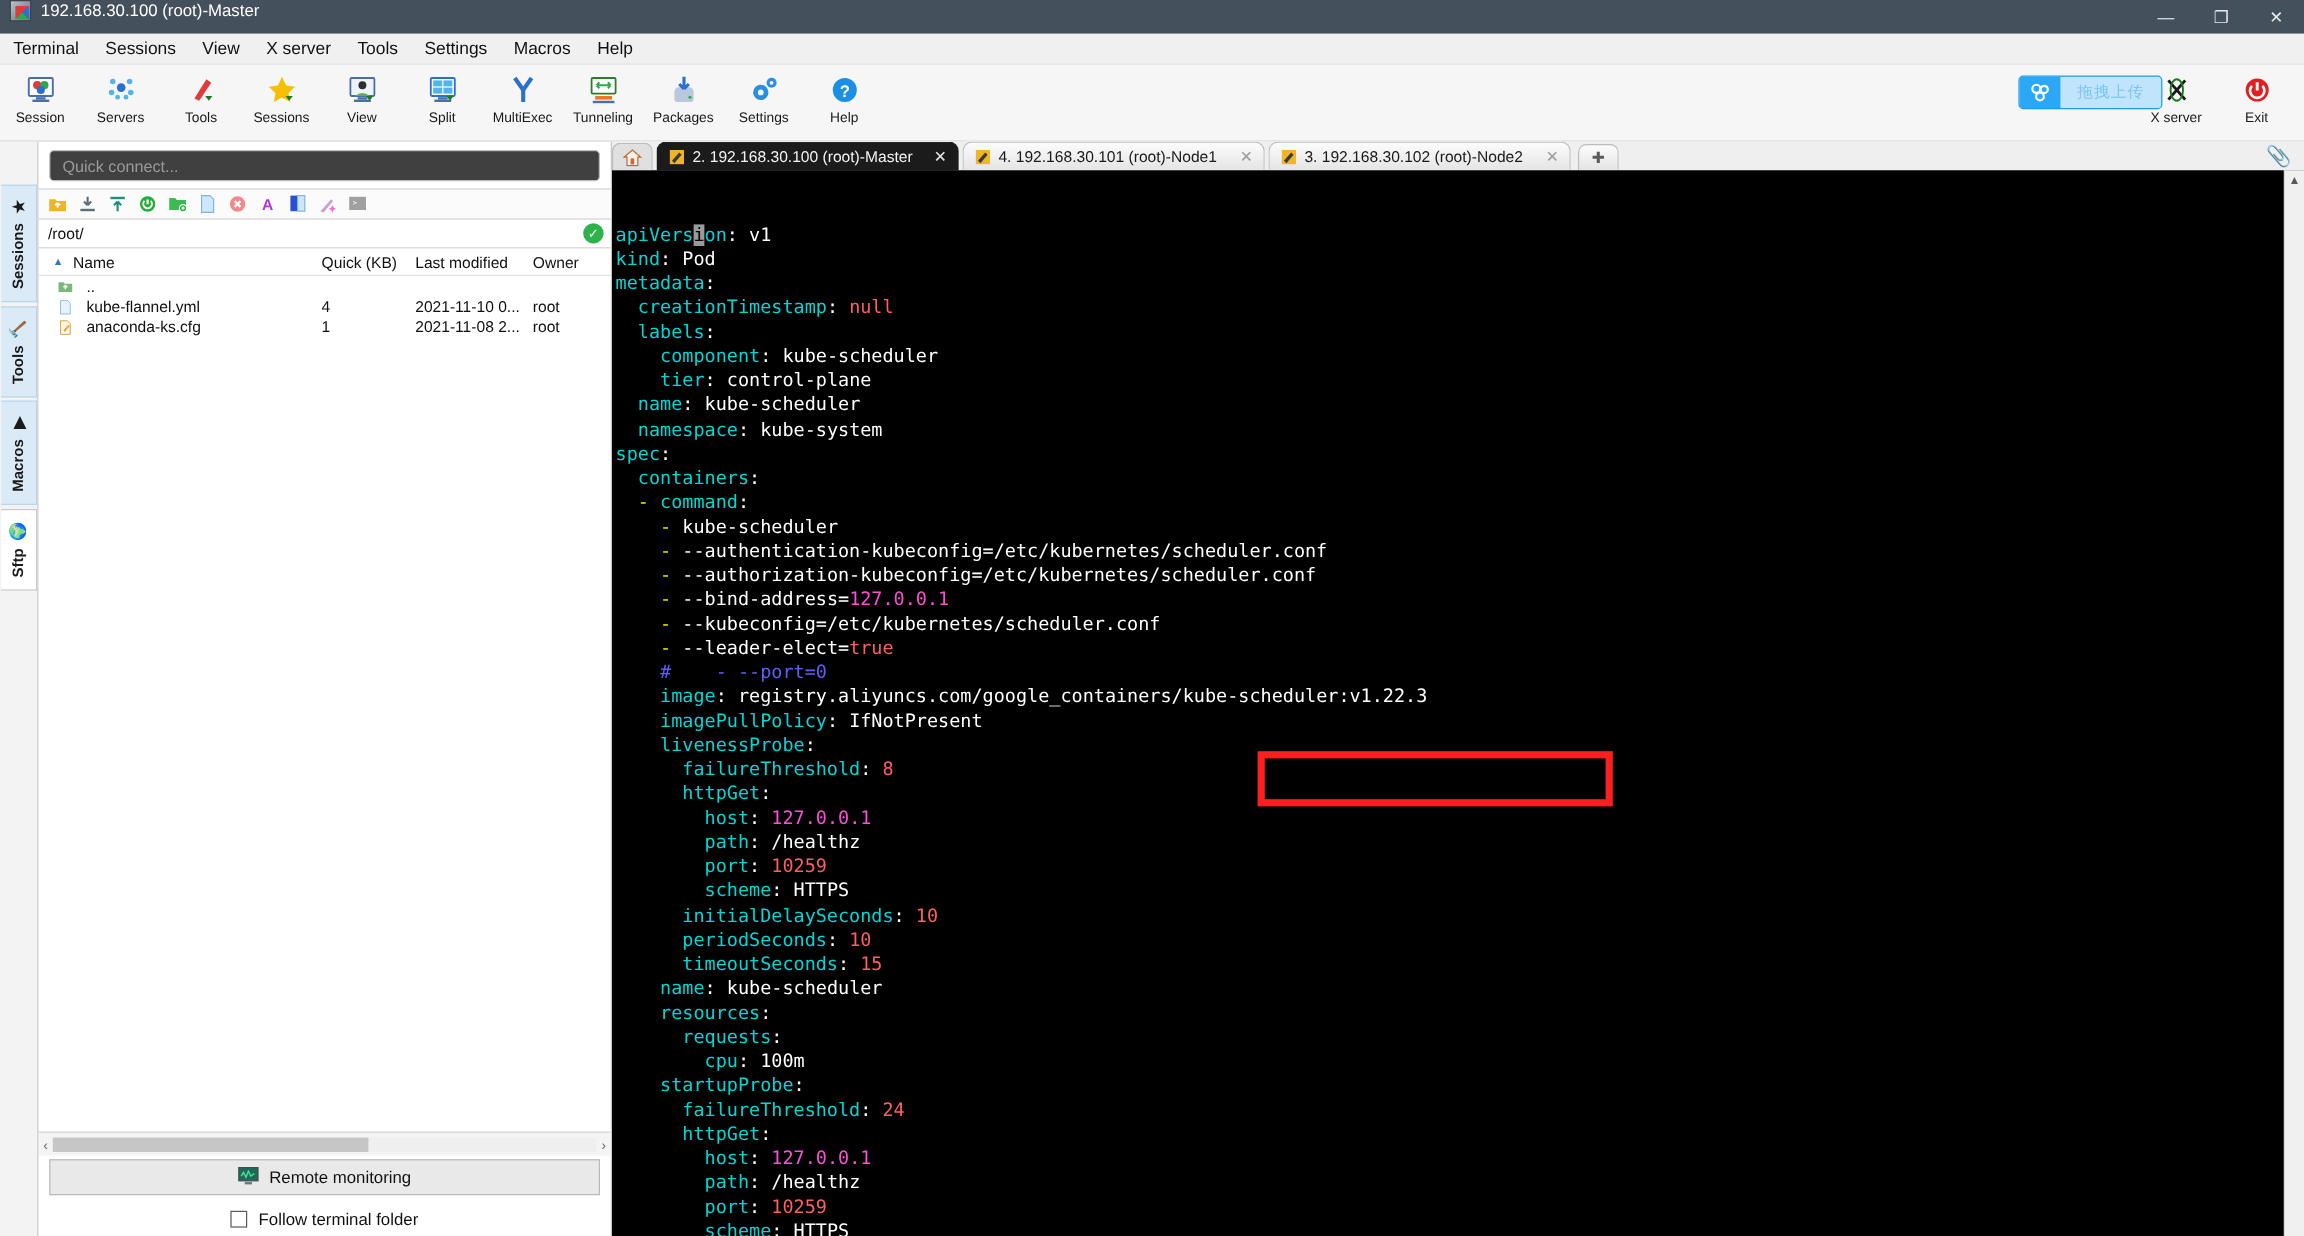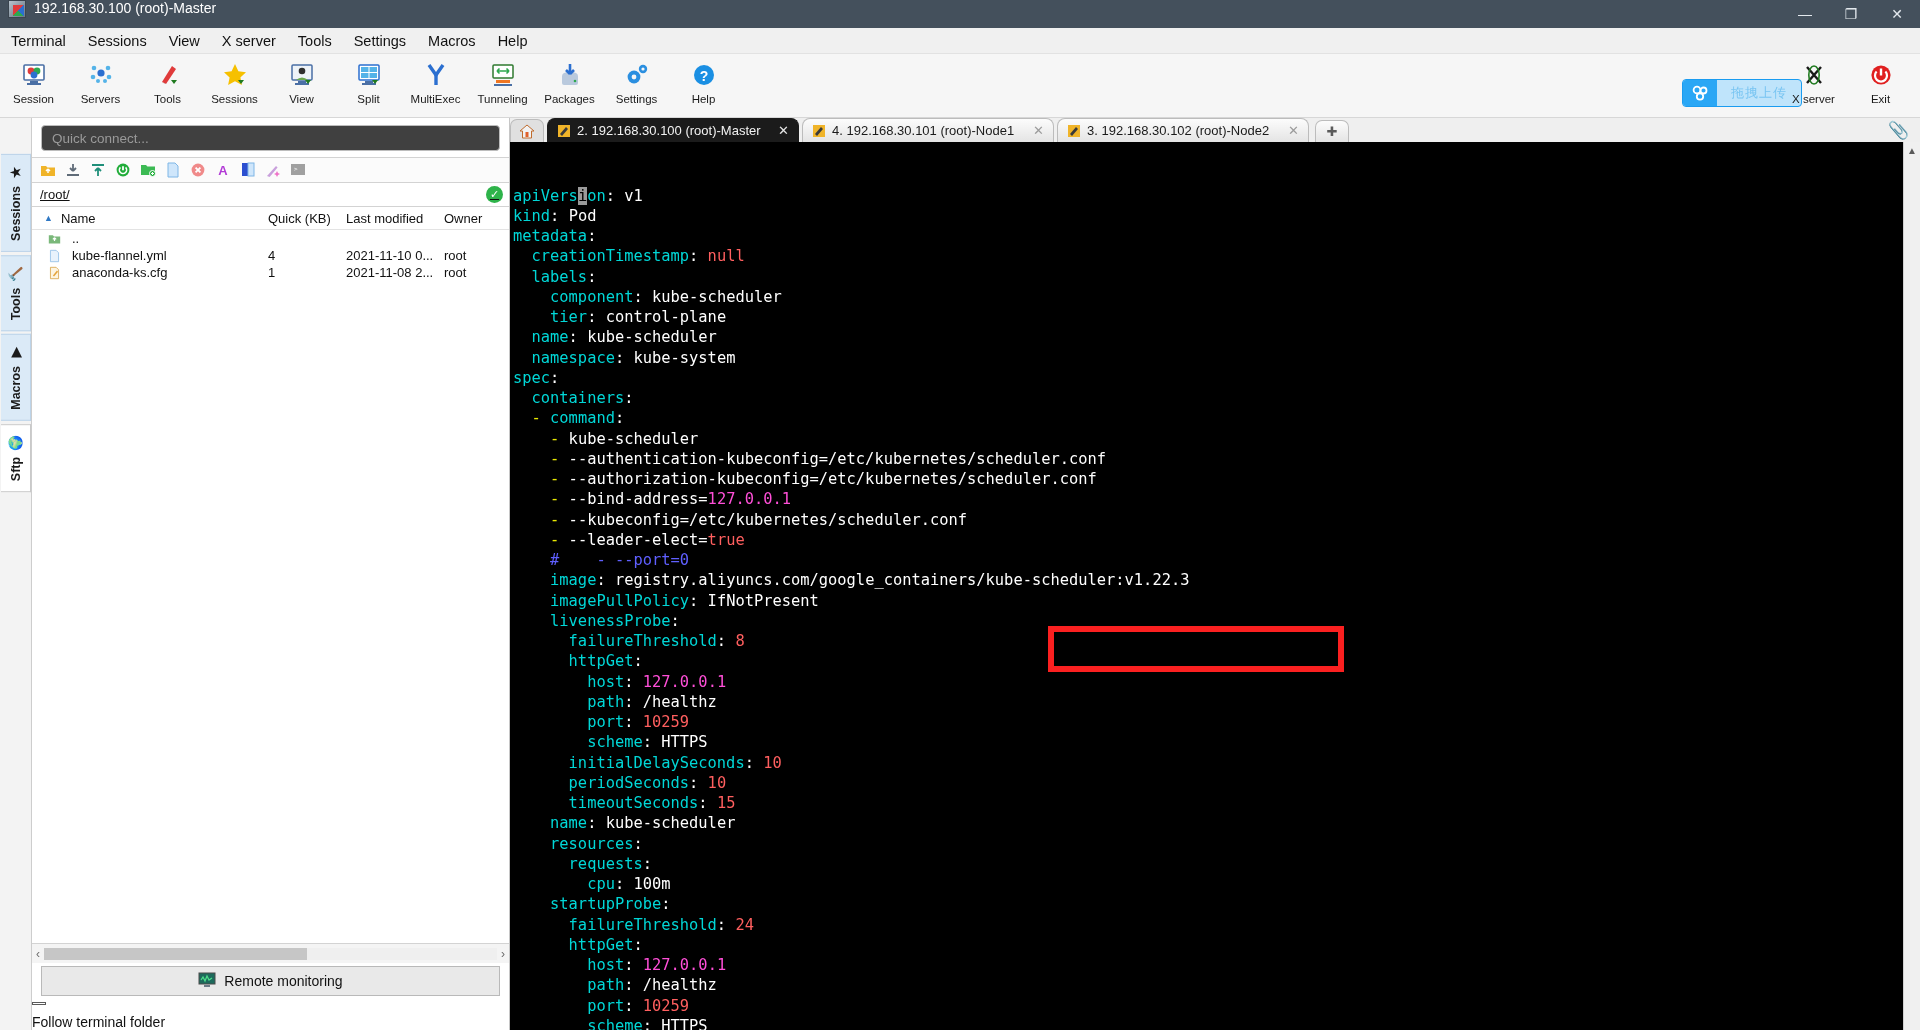--- a/index.html
+++ b/index.html
@@ -46,21 +46,21 @@
     display: flex; align-items: flex-start; position: relative; padding-top: 3px;
   }
   .tb-btn {
     width: 67px; display: flex; flex-direction: column; align-items: center;
     font-size: 11.5px; color: #1a1a1a; padding-top: 3px;
   }
   .tb-ico { width: 30px; height: 30px; margin-bottom: 3px; position: relative; }
   .tb-lbl { white-space: nowrap; }
   #tb-right { position: absolute; right: 6px; top: 3px; display: flex; }
   #upload-chip {
-    position: absolute; right: 118px; top: 25px;
+    position: absolute; right: 118px; top: 9px;
     height: 28px; display: flex; align-items: center;
     border: 1px solid #1a9cf0; border-radius: 4px; overflow: hidden;
     background: #bfe4fb;
   }
   #upload-chip .uc-ico {
     width: 34px; height: 26px; background: #2aa7f5; display: flex;
     align-items: center; justify-content: center;
   }
   #upload-chip .uc-txt {
     padding: 0 14px; font-size: 13px; color: #79c5f2; letter-spacing: 1px;
@@ -99,21 +99,20 @@
   }
   #sftp-toolbar {
     height: 26px; border-top: 1px solid #d3d3d3; border-bottom: 1px solid #d3d3d3;
     display: flex; align-items: center; padding-left: 8px; gap: 9px; background: #fbfbfb;
   }
   .sf-ico { width: 16px; height: 16px; position: relative; }
   #path-bar {
     height: 24px; border-bottom: 1px solid #d3d3d3; display: flex;
     align-items: center; padding: 0 6px 0 8px; font-size: 13px; color: #111;
     justify-content: space-between;
-    text-decoration: underline;
   }
   #path-ok {
     width: 17px; height: 17px; border-radius: 50%; background: #2eb34a;
     color: #fff; font-size: 11px; display: flex; align-items: center; justify-content: center;
   }
   #file-head {
     height: 23px; display: flex; align-items: center; font-size: 13px; color: #111;
     border-bottom: 1px solid #e3e3e3;
   }
   #file-head > div { padding-left: 6px; }
@@ -131,22 +130,22 @@
     background: #f4f4f4; padding: 0 4px; color: #6d6d6d; font-size: 12px;
   }
   #hscroll-track { flex: 1; height: 12px; background: #efefef; margin: 0 4px; position: relative; }
   #hscroll-thumb { position: absolute; left: 0; top: 0; height: 12px; width: 58%; background: #c6c6c6; }
   #remote-mon {
     height: 30px; margin: 3px 9px 0 9px; background: #e9e9e9; border: 1px solid #b9b9b9;
     display: flex; align-items: center; justify-content: center; gap: 8px;
     font-size: 14px; color: #111;
   }
   #follow-row {
-    height: 28px; display: flex; justify-content: center;
-    gap: 9px; font-size: 14px; color: #111; margin-top: 6px; flex-direction: column;
+    height: 28px; display: flex; align-items: center; justify-content: center;
+    gap: 9px; font-size: 14px; color: #111; margin-top: 6px;
   }
   #follow-box { width: 14px; height: 14px; border: 1px solid #5a5a5a; background: #fff; }
 
   
   #termside { flex: 1; display: flex; flex-direction: column; background: #f1f1f1; position: relative; }
   #tabbar {
     height: 27px; background: #efefef; display: flex; align-items: flex-end;
     position: relative;
   }
   #home-tab {

